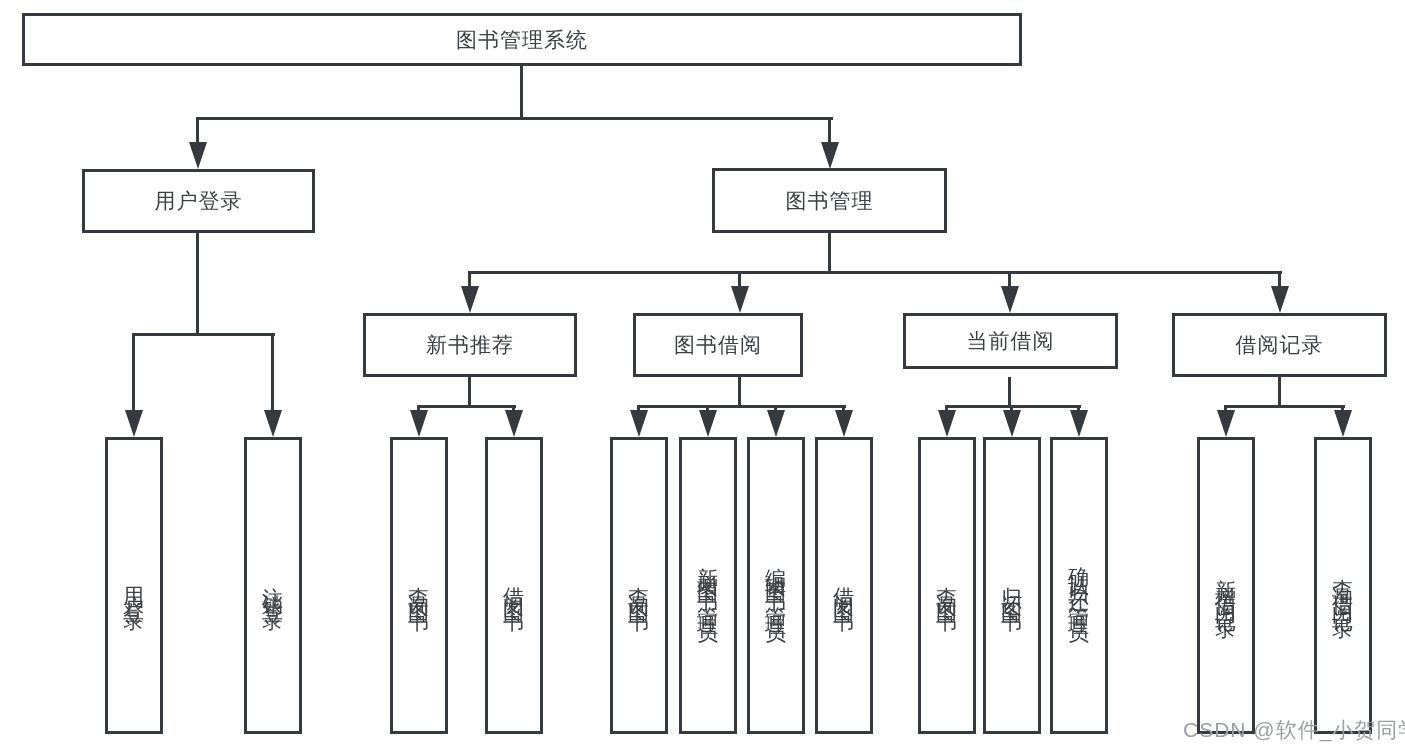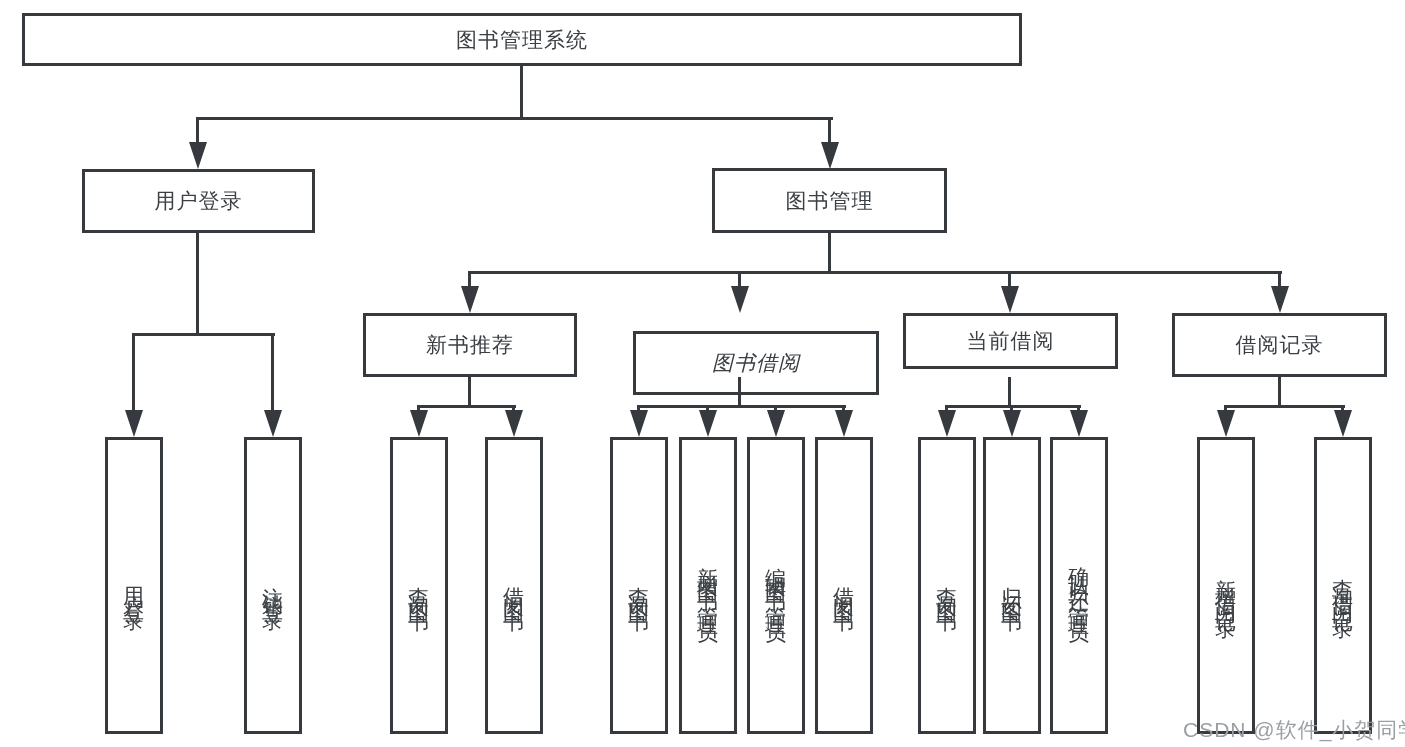--- a/index.html
+++ b/index.html
@@ -36,21 +36,21 @@
     text-orientation:mixed;
     letter-spacing:8px;
     line-height:1;
     letter-spacing:8px;
   }
   
   #b-root{left:22px;top:13px;width:1000px;height:53px;}
   #b-user{left:82px;top:169px;width:233px;height:64px;}
   #b-mgmt{left:712px;top:168px;width:235px;height:65px;}
   #l2-0{left:363px;top:313px;width:214px;height:64px;}
-  #l2-1{left:633px;top:331px;width:246px;height:64px;font-style:italic;}
+  #l2-1{left:633px;top:313px;width:170px;height:64px;}
   #l2-2{left:903px;top:313px;width:215px;height:56px;}
   #l2-3{left:1172px;top:313px;width:215px;height:64px;}
   
   #lf0{left:105px;} #lf1{left:244px;}
   #lf2{left:390px;} #lf3{left:485px;}
   #lf4{left:610px;} #lf5{left:679px;} #lf6{left:747px;} #lf7{left:815px;}
   #lf8{left:918px;} #lf9{left:983px;} #lf10{left:1050px;}
   #lf11{left:1197px;} #lf12{left:1314px;}
   
   .hl{position:absolute;height:3px;background:var(--line);}

